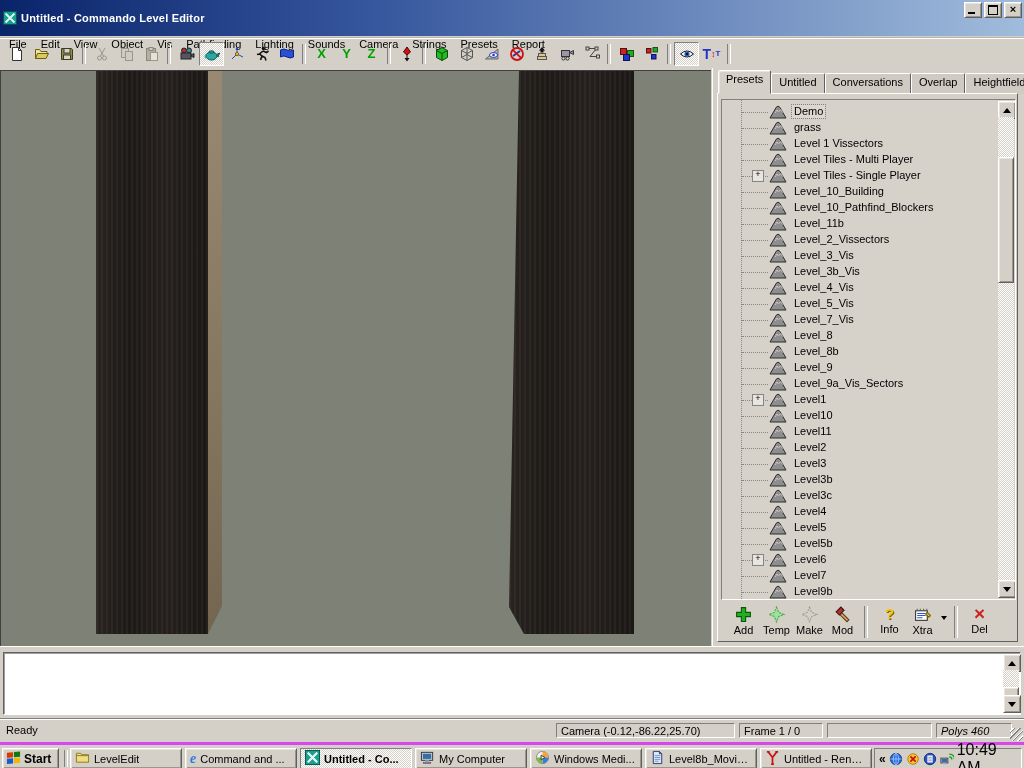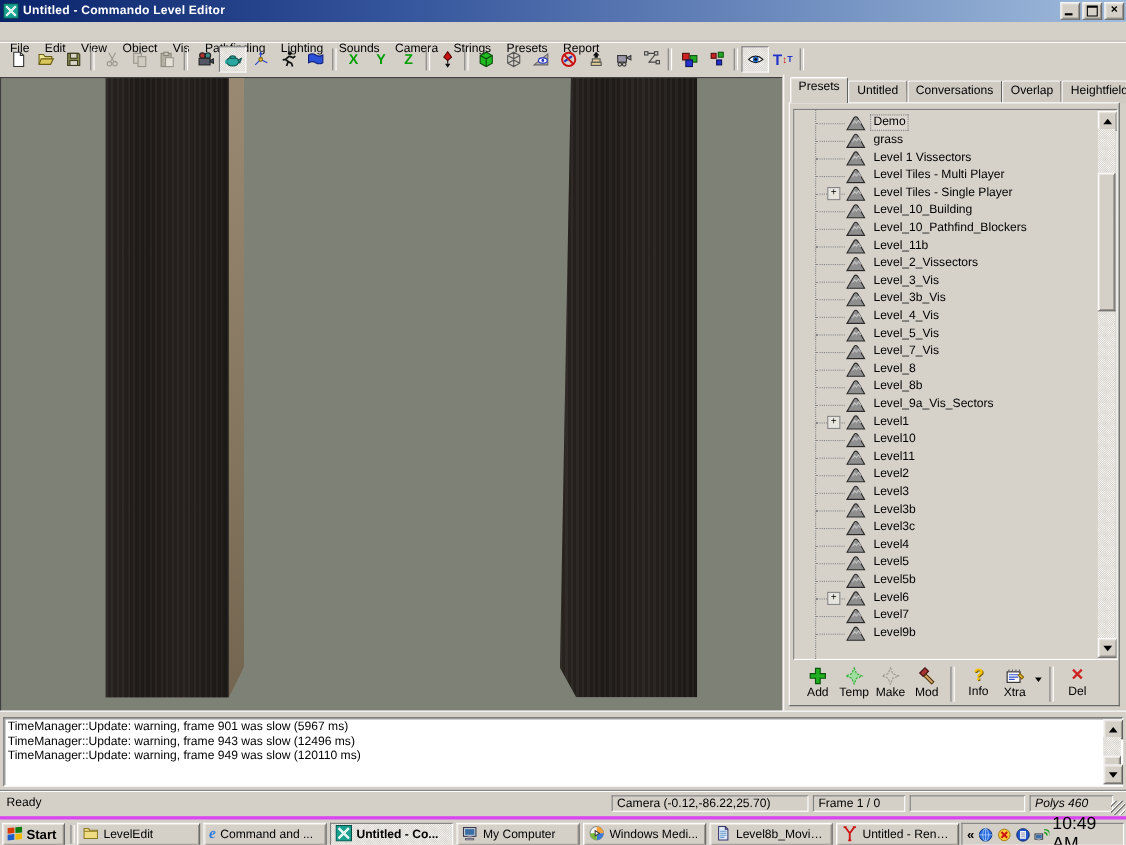--- a/index.html
+++ b/index.html
@@ -3,21 +3,21 @@
 <meta charset="utf-8">
 <style>
   html,body{margin:0;padding:0;}
   body{width:1024px;height:768px;overflow:hidden;font-family:"Liberation Sans",sans-serif;}
   .screen{position:relative;width:1024px;height:768px;background:var(--chrome,#d4d0c8);font-size:11px;color:#000;}
   
   .raised{border:1px solid;border-color:#fff #606060 #606060 #fff;box-shadow:inset 1px 1px 0 #e8e4dc,inset -1px -1px 0 #9a968c;background:var(--chrome);}
   .sunken{border:1px solid;border-color:#808080 #fff #fff #808080;}
   .checker{background-color:#d4d0c8;background-image:linear-gradient(45deg,#fff 25%,transparent 25%,transparent 75%,#fff 75%),linear-gradient(45deg,#fff 25%,transparent 25%,transparent 75%,#fff 75%);background-size:2px 2px;background-position:0 0,1px 1px;}
   
-  .titlebar{position:absolute;left:0;top:0;width:1024px;height:20px;background:linear-gradient(90deg,var(--title-left) 0%,#34549c 35%,var(--title-right) 100%);display:flex;align-items:center;}
+  .titlebar{position:absolute;left:0;top:0;width:1024px;height:36px;background:linear-gradient(90deg,var(--title-left) 0%,#34549c 35%,var(--title-right) 100%);display:flex;align-items:center;}
   .titlebar .appicon{width:14px;height:14px;margin:0 4px 0 3px;}
   .titlebar .appicon svg{width:14px;height:14px;display:block;}
   .title-text{color:#fff;font-weight:bold;font-size:11px;letter-spacing:.2px;}
   .winbtns{position:absolute;right:2px;top:2px;display:flex;gap:2px;}
   .winbtn{width:16px;height:14px;position:relative;display:flex;align-items:center;justify-content:center;font-size:10px;font-weight:bold;line-height:1;}
   .glyph-min{position:absolute;left:3px;bottom:3px;width:7px;height:2px;background:#000;}
   .glyph-max{width:8px;height:7px;border:1px solid #000;border-top-width:2px;}
   .glyph-close{font-size:11px;font-weight:bold;margin-top:-1px;}
   
   .menubar{position:absolute;left:0;top:18px;width:1024px;height:20px;display:flex;align-items:center;padding-left:2px;border-bottom:1px solid #b8b4ac;box-sizing:border-box;}
@@ -512,20 +512,30 @@
               <div class="tree-label">Level_8b</div>
             </div>
             <div class="tree-row">
               <div class="tree-conn"></div>
               <div class="tree-icon">
                 <svg viewBox="0 0 18 14">
                   <path d="M1 13L7.3 2.2q1.7-2.2 3.4 0L17 13z" fill="#8e8e8e" stroke="#2a2a2a"></path>
                   <path d="M6 8l2-3 1.5 2 2-2.5 2 3" fill="none" stroke="#c4c4c4"></path>
                 </svg>
               </div>
+              <div class="tree-label">Level_9</div>
+            </div>
+            <div class="tree-row">
+              <div class="tree-conn"></div>
+              <div class="tree-icon">
+                <svg viewBox="0 0 18 14">
+                  <path d="M1 13L7.3 2.2q1.7-2.2 3.4 0L17 13z" fill="#8e8e8e" stroke="#2a2a2a"></path>
+                  <path d="M6 8l2-3 1.5 2 2-2.5 2 3" fill="none" stroke="#c4c4c4"></path>
+                </svg>
+              </div>
               <div class="tree-label">Level_9a_Vis_Sectors</div>
             </div>
             <div class="tree-row">
               <div class="tree-conn"></div>
               <div class="tree-expander">+</div>
               <div class="tree-icon">
                 <svg viewBox="0 0 18 14">
                   <path d="M1 13L7.3 2.2q1.7-2.2 3.4 0L17 13z" fill="#8e8e8e" stroke="#2a2a2a"></path>
                   <path d="M6 8l2-3 1.5 2 2-2.5 2 3" fill="none" stroke="#c4c4c4"></path>
                 </svg>
@@ -722,25 +732,20 @@
           <div class="pbtn">
             <div class="picon"><span class="delx">×</span></div>
             <span class="plabel">Del</span>
           </div>
         </div>
     </div>
   </div>
 
   <div class="logpanel">
     <div class="log-inner">
-      <div class="log-lines" id="log-lines">
-          <div class="log-line">TimeManager::Update: warning, frame 901 was slow (5967 ms)</div>
-          <div class="log-line">TimeManager::Update: warning, frame 943 was slow (12496 ms)</div>
-          <div class="log-line">TimeManager::Update: warning, frame 949 was slow (120110 ms)</div>
-        </div>
       <div class="vscroll log-scroll">
         <span class="sb-btn raised" style="top:0;">
             <span class="arrow-up"></span>
           </span>
         <div class="checker" style="position:absolute;left:0;top:16px;bottom:16px;width:16px;"></div>
         <div class="sb-thumb raised" style="top:33px;height:11px;"></div>
         <span class="sb-btn raised" style="bottom:0;">
             <span class="arrow-down"></span>
           </span>
       </div>

